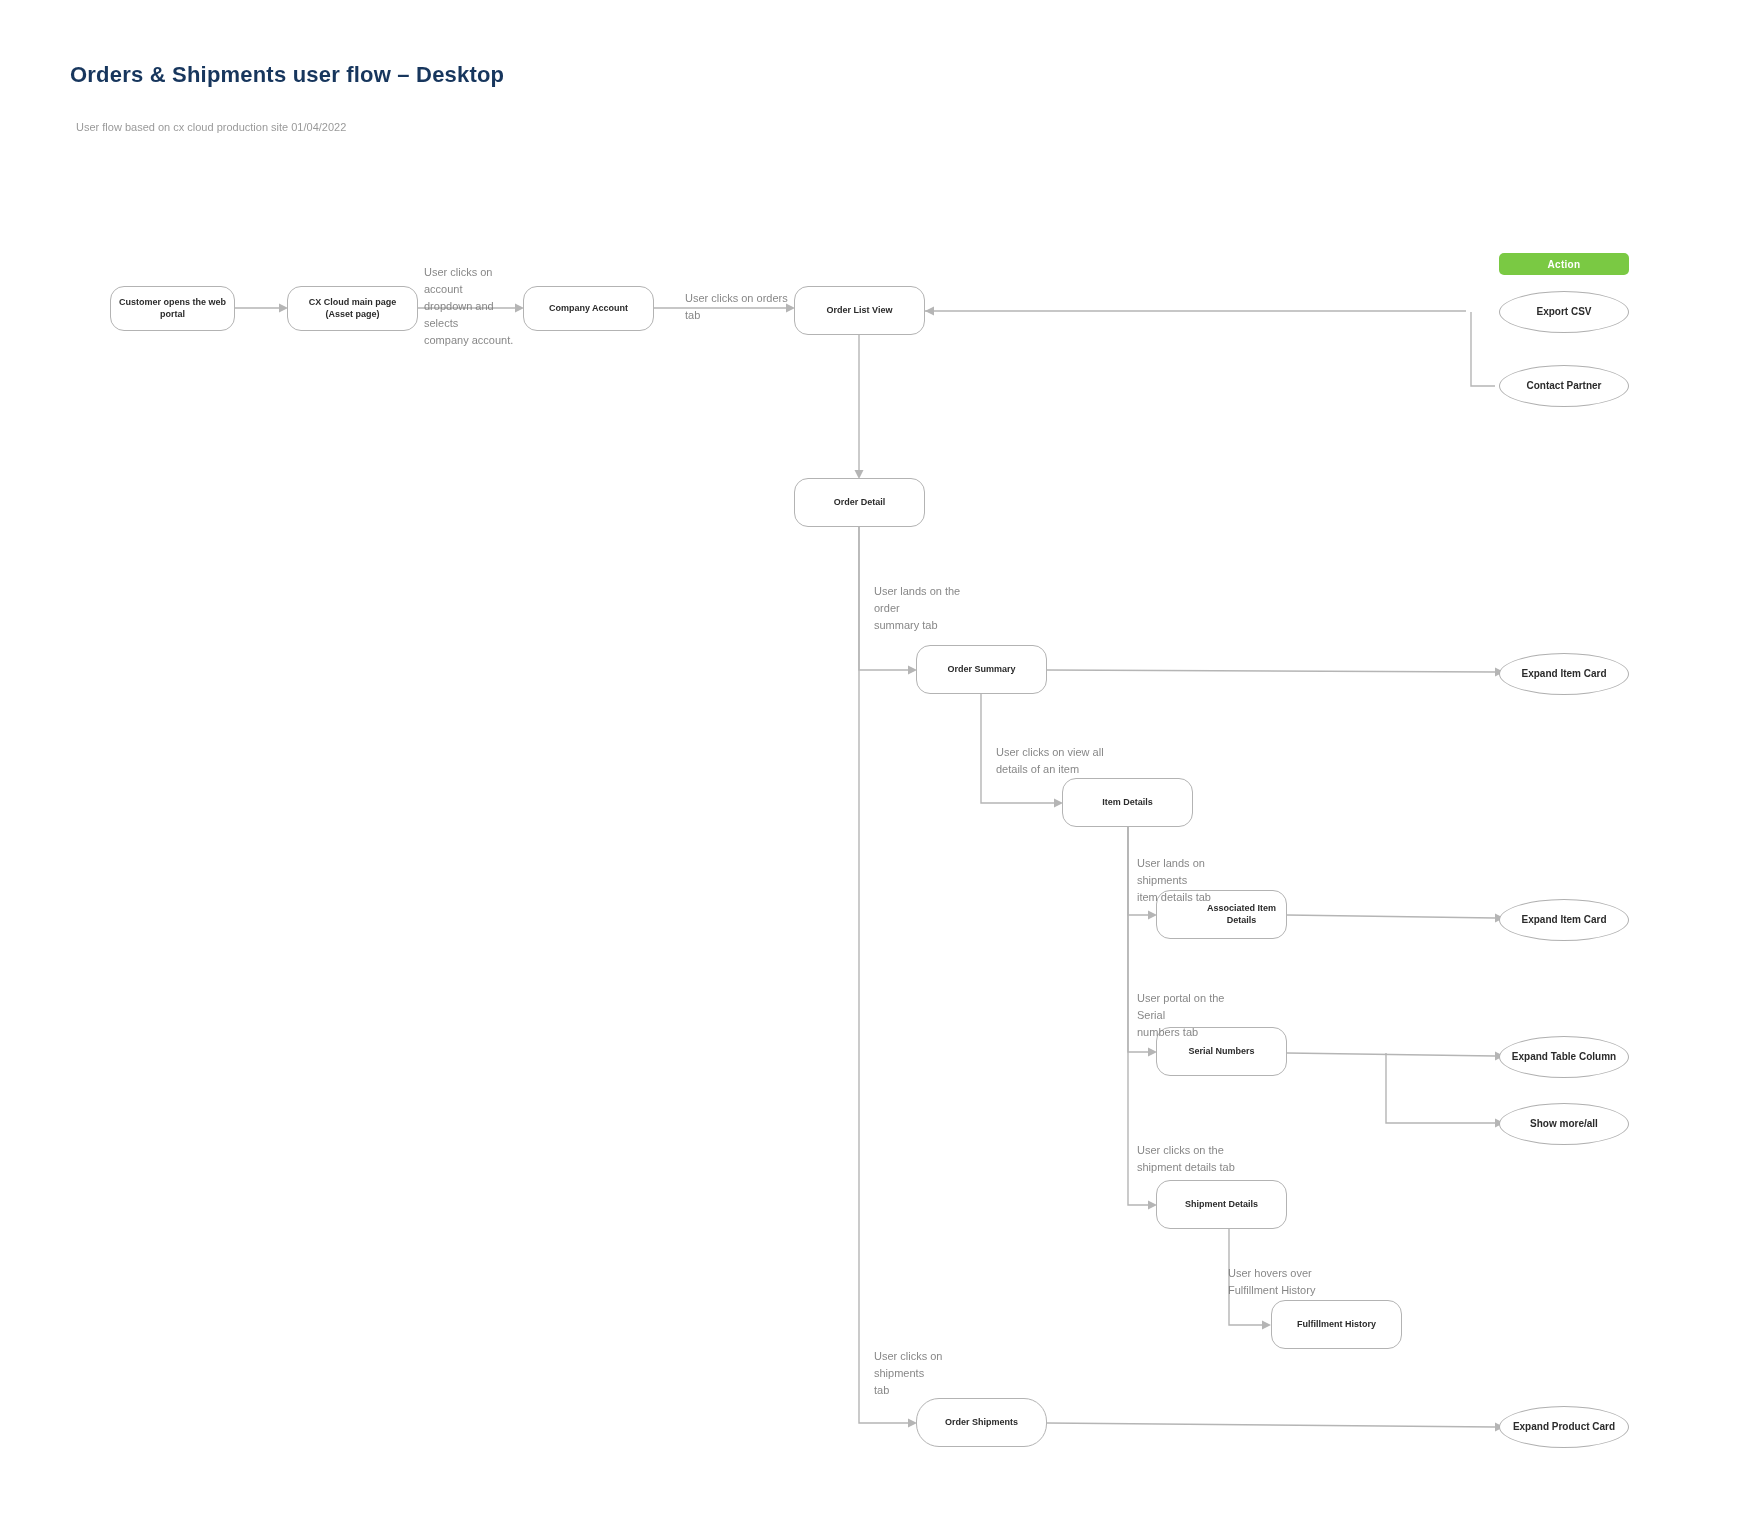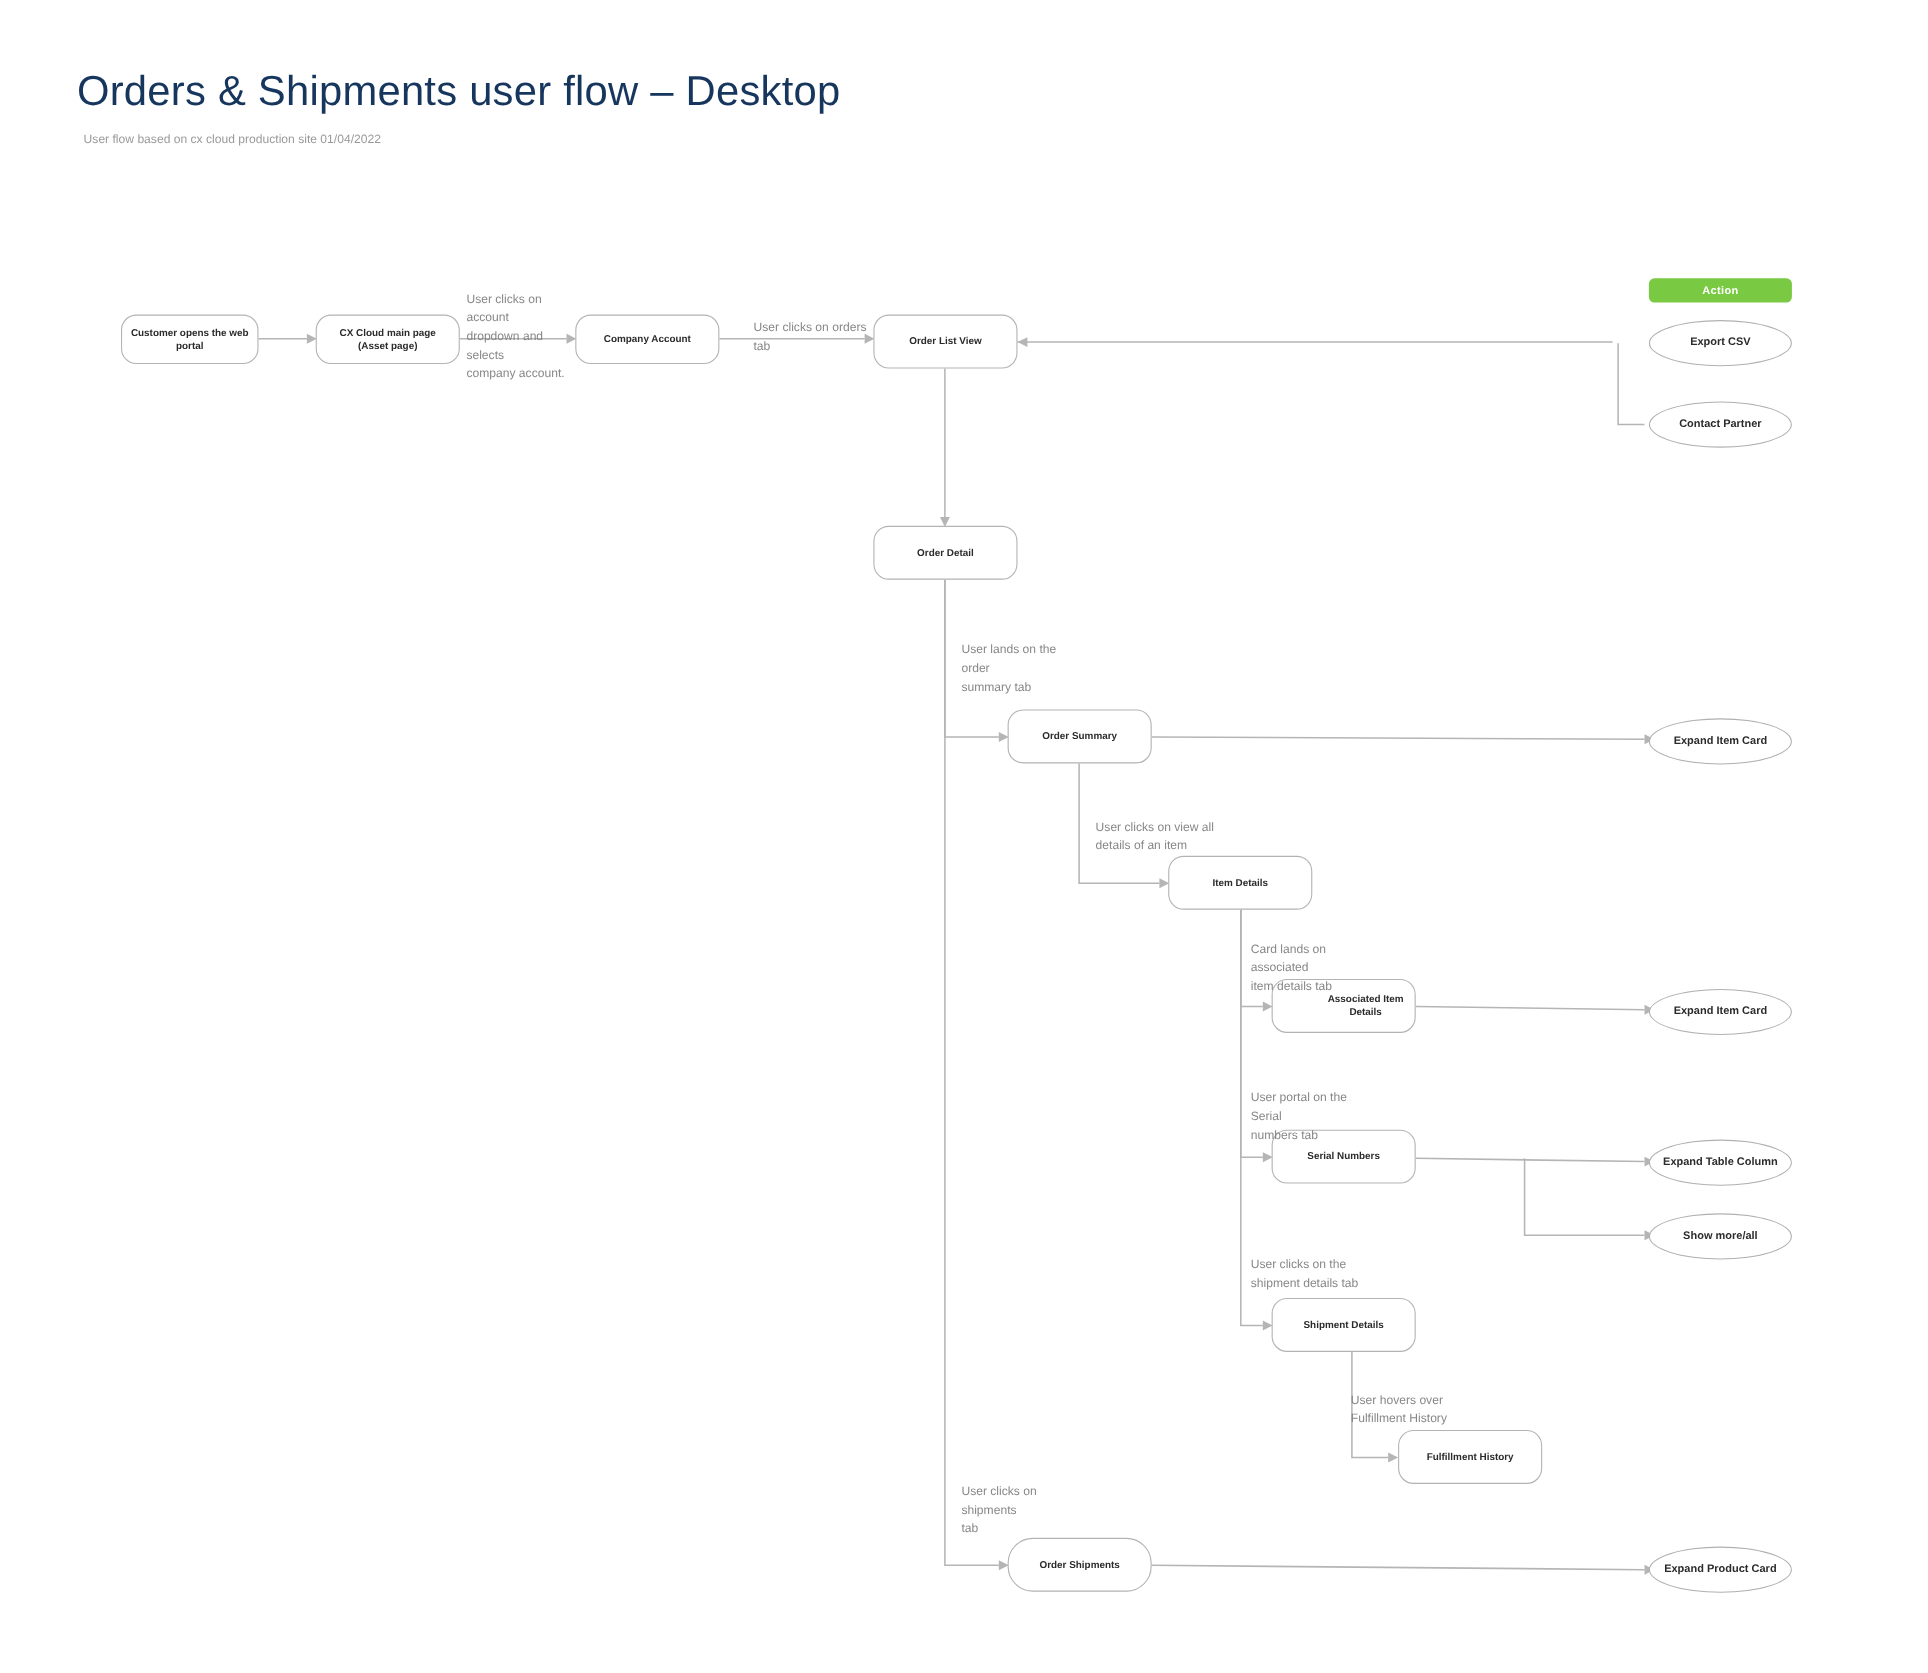--- a/index.html
+++ b/index.html
@@ -17,22 +17,22 @@
     height: 1521px;
     background: #ffffff;
     overflow: hidden;
   }
 
   
   #page-title {
     position: absolute;
     left: 70px;
     top: 62px;
-    font-size: 38px;
-    font-weight: normal;
+    font-size: 22px;
+    font-weight: bold;
     color: #17365d;
     letter-spacing: 0.2px;
     white-space: nowrap;
   }
   #page-subtitle {
     position: absolute;
     left: 76px;
     top: 121px;
     font-size: 11px;
     font-weight: normal;
@@ -245,21 +245,21 @@
   </div>
 
   <div class="edge-label" style="left:424px; top:264px; width:100px;">User clicks on account
 dropdown and selects
 company account.</div>
   <div class="edge-label" style="left:685px; top:290px; width:110px;">User clicks on orders tab</div>
   <div class="edge-label" style="left:874px; top:583px; width:110px;">User lands on the order
 summary tab</div>
   <div class="edge-label" style="left:996px; top:744px; width:110px;">User clicks on view all
 details of an item</div>
-  <div class="edge-label" style="left:1137px; top:855px; width:115px;">Card lands on associated
+  <div class="edge-label" style="left:1137px; top:855px; width:115px;">User lands on shipments
 item details tab</div>
   <div class="edge-label" style="left:1137px; top:990px; width:110px;">User portal on the Serial
 numbers tab</div>
   <div class="edge-label" style="left:1137px; top:1142px; width:110px;">User clicks on the
 shipment details tab</div>
   <div class="edge-label" style="left:1228px; top:1265px; width:110px;">User hovers over
 Fulfillment History</div>
   <div class="edge-label" style="left:874px; top:1348px; width:100px;">User clicks on shipments
 tab</div>
 

